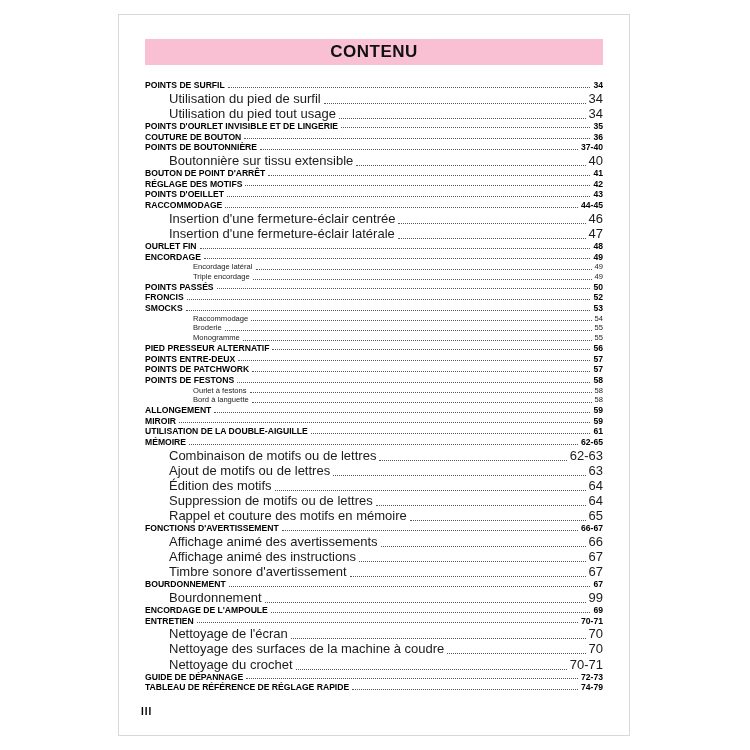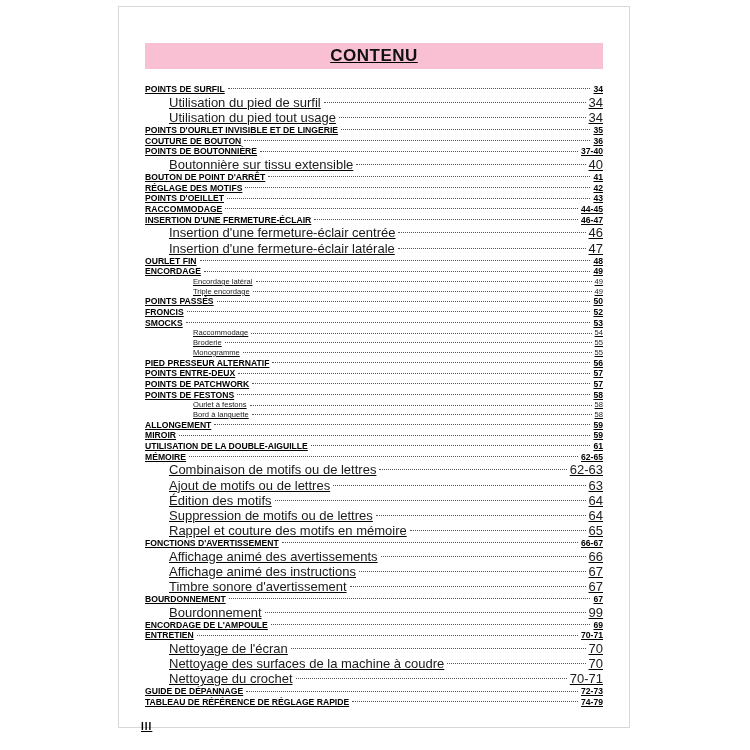--- a/index.html
+++ b/index.html
@@ -9,49 +9,48 @@
   }
   body {
     width: 750px;
     height: 750px;
     font-family: "Liberation Sans", sans-serif;
     overflow: hidden;
   }
   .page {
     position: absolute;
     left: 118px;
-    top: 6px;
+    top: 14px;
     width: 512px;
     height: 722px;
     background: #ffffff;
     border: 1px solid #d8d8d8;
     box-sizing: border-box;
-    padding: 36px 22px 10px 22px;
-    text-decoration: underline;
+    padding: 24px 22px 10px 22px;
   }
   .title-bar {
     background: #f9c0d4;
     height: 26px;
     margin: 0 4px 16px 4px;
     display: flex;
     align-items: center;
     justify-content: center;
   }
   .title-bar .title-text {
     font-size: 17px;
     font-weight: bold;
     color: #111111;
     letter-spacing: 0.5px;
   }
   .toc {
     margin: 0 4px;
   }
   .row {
     display: flex;
-    align-items: center;
+    align-items: flex-end;
     line-height: 1.0;
     margin-bottom: 2.1px;
     white-space: nowrap;
   }
   .row .label {
     flex: 0 0 auto;
   }
   .row .dots {
     flex: 1 1 auto;
     overflow: hidden;
@@ -158,25 +157,20 @@
       <div class="row lvl1">
         <span class="label">POINTS D'OEILLET</span>
         <span class="dots"></span>
         <span class="pages">43</span>
       </div>
       <div class="row lvl1">
         <span class="label">RACCOMMODAGE</span>
         <span class="dots"></span>
         <span class="pages">44-45</span>
       </div>
-      <div class="row lvl1">
-        <span class="label">INSERTION D'UNE FERMETURE-ÉCLAIR</span>
-        <span class="dots"></span>
-        <span class="pages">46-47</span>
-      </div>
       <div class="row lvl2">
         <span class="label">Insertion d'une fermeture-éclair centrée</span>
         <span class="dots"></span>
         <span class="pages">46</span>
       </div>
       <div class="row lvl2">
         <span class="label">Insertion d'une fermeture-éclair latérale</span>
         <span class="dots"></span>
         <span class="pages">47</span>
       </div>

